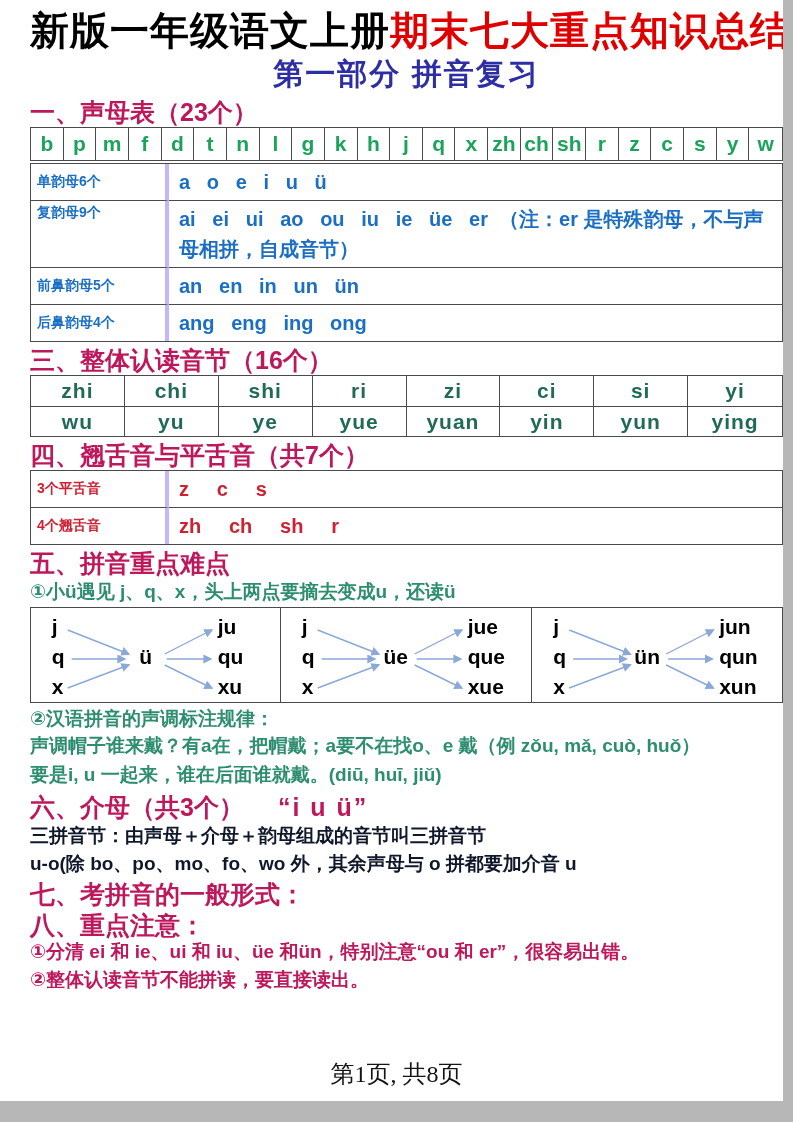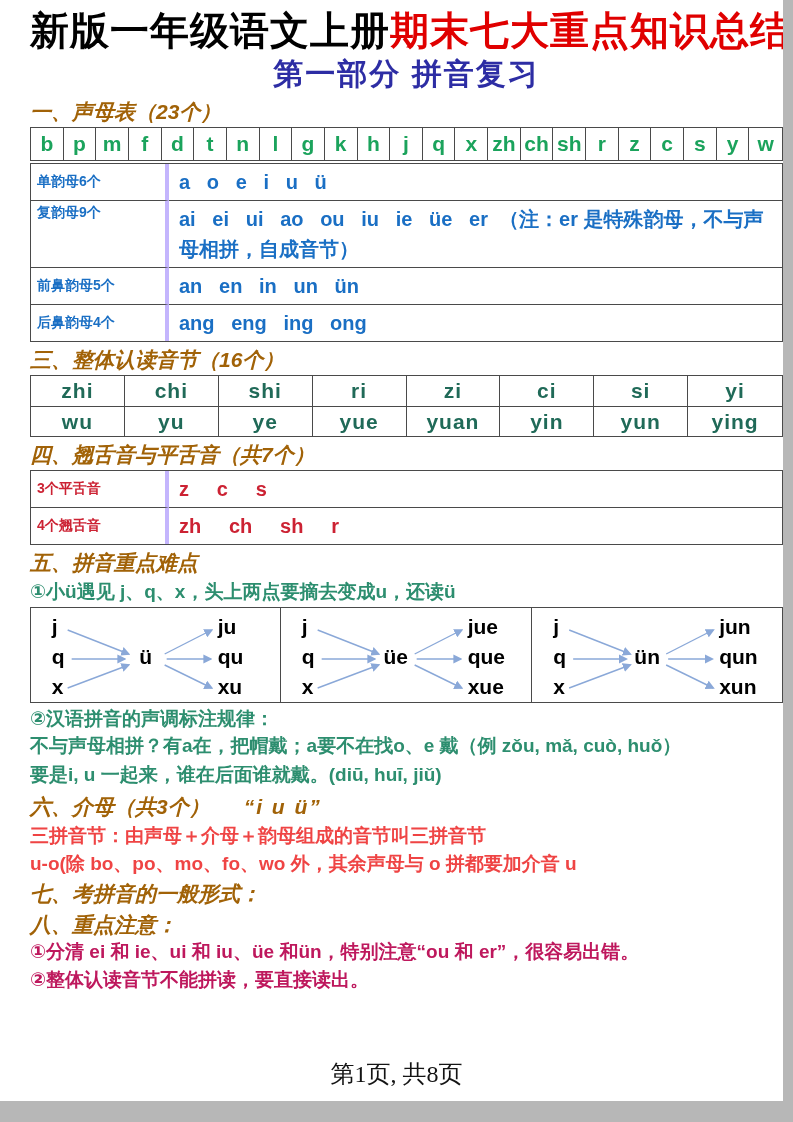--- a/index.html
+++ b/index.html
@@ -12,21 +12,21 @@
     padding:8px 0 0 30px;box-sizing:border-box;}
   .edge-right{position:absolute;right:0;top:0;width:10px;height:1122px;background:#b7b7b7;}
   .edge-bottom{position:absolute;left:0;bottom:0;width:793px;height:21px;background:#b7b7b7;}
   .content{width:753px;}
 
   .h1{font-size:39px;font-weight:bold;text-align:center;line-height:46px;letter-spacing:1px;white-space:nowrap;}
   .h1 .t-black{color:#000000;}
   .h1 .t-red{color:#e00000;}
   .h2{font-size:30px;font-weight:bold;text-align:center;color:#2d2da4;line-height:40px;letter-spacing:2px;}
 
-  .sec-head{font-size:21px;font-weight:bold;color:#a16207;line-height:26px;margin-top:5px;white-space:nowrap;font-style:italic;}
+  .sec-head{font-size:25px;font-weight:bold;color:#be185d;line-height:26px;margin-top:5px;white-space:nowrap;}
   .sec-head .quote{margin-left:34px;letter-spacing:2px;}
 
   .tbl{border:1px solid #4a4a4a;background:#fff;}
   .cell{box-sizing:border-box;display:flex;align-items:center;}
 
   
   .ini-grid{display:grid;grid-template-columns:repeat(23,1fr);margin-top:2px;}
   .ini-cell{justify-content:center;height:32px;border-right:1px solid #4a4a4a;
     color:#1ba35c;font-weight:bold;font-size:21px;}
   .ini-cell:last-child{border-right:none;}
@@ -41,21 +41,21 @@
 
   
   .syl-grid{display:grid;grid-template-columns:repeat(8,1fr);margin-top:2px;}
   .syl-cell{justify-content:center;height:30px;border-right:1px solid #4a4a4a;
     color:#206a58;font-weight:bold;font-size:21px;letter-spacing:1px;}
   .syl-cell.noR{border-right:none;}
 
   
   .note{font-size:19px;font-weight:bold;line-height:25px;margin-top:3px;}
   .c-teal{color:#2d8e6f;}
-  .c-orange{color:#ef4444;}
+  .c-orange{color:#0f172a;}
   .c-purple{color:#7030a0;}
   .c-navy{color:#be185d;}
   .tone{font-size:19px;font-weight:bold;color:#2d8e6f;line-height:29px;}
 
   
   .dia-grid{display:grid;grid-template-columns:repeat(3,1fr);margin-top:3px;}
   .dia-box{border-right:1px solid #4a4a4a;height:94px;}
   .dia-box:last-child{border-right:none;}
   .dia-box svg{display:block;width:100%;height:94px;}
 
@@ -205,21 +205,21 @@
             <line x1="32" y1="22" x2="93" y2="46" stroke="#8aa8d8" stroke-width="1.4" marker-end="url(#arr2)"></line>
             <line x1="36" y1="51" x2="89" y2="51" stroke="#8aa8d8" stroke-width="1.4" marker-end="url(#arr2)"></line>
             <line x1="32" y1="80" x2="93" y2="57" stroke="#8aa8d8" stroke-width="1.4" marker-end="url(#arr2)"></line>
             <line x1="129" y1="46" x2="176" y2="22" stroke="#8aa8d8" stroke-width="1.4" marker-end="url(#arr2)"></line>
             <line x1="131" y1="51" x2="175" y2="51" stroke="#8aa8d8" stroke-width="1.4" marker-end="url(#arr2)"></line>
             <line x1="129" y1="57" x2="176" y2="80" stroke="#8aa8d8" stroke-width="1.4" marker-end="url(#arr2)"></line>
           </svg>
         </div>
       </div>
     <div class="note c-teal">②汉语拼音的声调标注规律：</div>
-    <div class="tone">不与声母相拼？有a在，把帽戴；a要不在找o、e 戴（例 zǒu, mǎ, cuò, huǒ）</div>
+    <div class="tone">声调帽子谁来戴？有a在，把帽戴；a要不在找o、e 戴（例 zǒu, mǎ, cuò, huǒ）</div>
     <div class="tone">要是i, u 一起来，谁在后面谁就戴。(diū, huī, jiǔ)</div>
 
     <div class="sec-head"><span>六、介母（共3个）</span><span class="quote">“i    u    ü”</span></div>
     <div class="note c-orange">三拼音节：由声母＋介母＋韵母组成的音节叫三拼音节</div>
     <div class="note c-orange">u-o(除 bo、po、mo、fo、wo 外，其余声母与 o 拼都要加介音 u</div>
 
     <div class="sec-head">七、考拼音的一般形式：</div>
 
     <div class="sec-head">八、重点注意：</div>
     <div class="item c-navy" style="line-height:28px;">①分清 ei 和 ie、ui 和 iu、üe 和ün，特别注意“ou 和 er”，很容易出错。</div>

